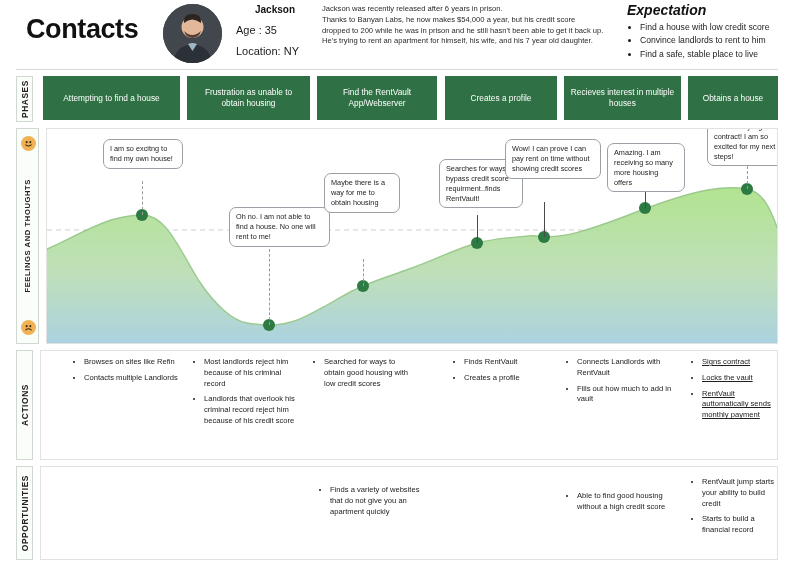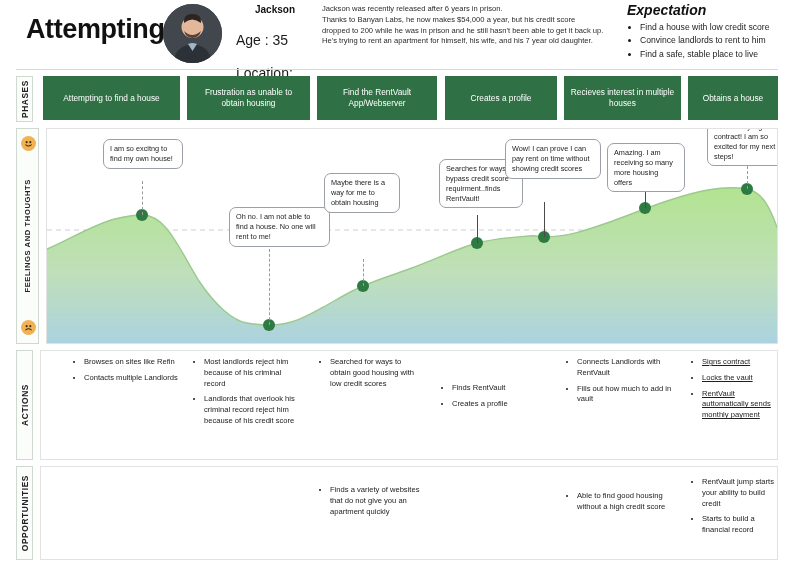--- a/index.html
+++ b/index.html
@@ -20,21 +20,21 @@
     font-size:27px; font-weight:bold; letter-spacing:-0.4px; color:#111;
   }
   #avatar {
     position:absolute; left:163px; top:4px; width:59px; height:59px;
     border-radius:50%; overflow:hidden; background:#3a3f45;
   }
   #avatar svg { display:block; width:59px; height:59px; }
 
   #persona { position:absolute; left:236px; top:4px; width:78px; }
   #persona .pname { font-size:10px; font-weight:bold; text-align:center; color:#111; }
-  #persona .prow { font-size:14px; color:#1b1b1b; margin-top:17px; }
+  #persona .prow { font-size:11px; color:#1b1b1b; margin-top:9px; }
 
   #scenario { position:absolute; left:322px; top:2px; width:290px; }
   #scenario .stitle { font-size:10.5px; font-weight:bold; color:#111; margin-left:6px; }
   #scenario .sbody { font-size:7.6px; line-height:1.42; color:#2a2a2a; margin-top:2px; }
   #scenario .sbody div { white-space:nowrap; }
 
   #expect { position:absolute; left:627px; top:2px; width:166px; }
   #expect .etitle { font-size:14px; font-weight:bold; color:#111;font-style:italic; }
   #expect ul { margin:3px 0 0 0; padding-left:13px; }
   #expect li { font-size:8.6px; line-height:1.55; color:#1b1b1b; }
@@ -100,21 +100,21 @@
   .col li { font-size:7.6px; line-height:1.42; color:#1b1b1b; margin-bottom:5px; }
   .col li::marker { font-size:7.6px; }
 </style>
 </head>
 <body>
 
 <div id="page">
 
   <div id="header">
 
-    <div id="brand">Attempting</div>
+    <div id="brand">Contacts</div>
 
     <div id="avatar">
       <svg viewBox="0 0 59 59">
         <rect width="59" height="59" fill="#41474d"></rect>
         <circle cx="29.5" cy="23" r="11" fill="#e2b79a"></circle>
         <path d="M21 19 q8 -7 17 0 q1 -9 -8.5 -9 T21 19z" fill="#2c2420"></path>
         <path d="M21 27 q8 8 17 0 q-2 7 -8.5 7 T21 27z" fill="#584034"></path>
         <path d="M10 59 q2 -17 19.5 -19 Q47 42 49 59z" fill="#2b3136"></path>
         <path d="M25 40 l4.5 7 l4.5 -7 q-4.5 -2 -9 0z" fill="#9fb6c4"></path>
       </svg>
@@ -278,26 +278,26 @@
           <li>Browses on sites like Refin</li>
           <li>Contacts multiple Landlords</li>
         </ul>
       </div>
       <div class="col" style="left:152px; width:105px;">
         <ul>
           <li>Most landlords reject him because of his criminal record</li>
           <li>Landlords that overlook his criminal record reject him because of his credit score</li>
         </ul>
       </div>
-      <div class="col" style="left:278px; width:105px;">
+      <div class="col" style="left:272px; width:105px;">
         <ul>
           <li>Searched for ways to obtain good housing with low credit scores</li>
         </ul>
       </div>
-      <div class="col" style="left:400px; width:105px;margin-top:26px;">
+      <div class="col" style="left:412px; width:105px;">
         <ul>
           <li>Finds RentVault</li>
           <li>Creates a profile</li>
         </ul>
       </div>
       <div class="col" style="left:525px; width:108px;">
         <ul>
           <li>Connects Landlords with RentVault</li>
           <li>Fills out how much to add in vault</li>
         </ul>

